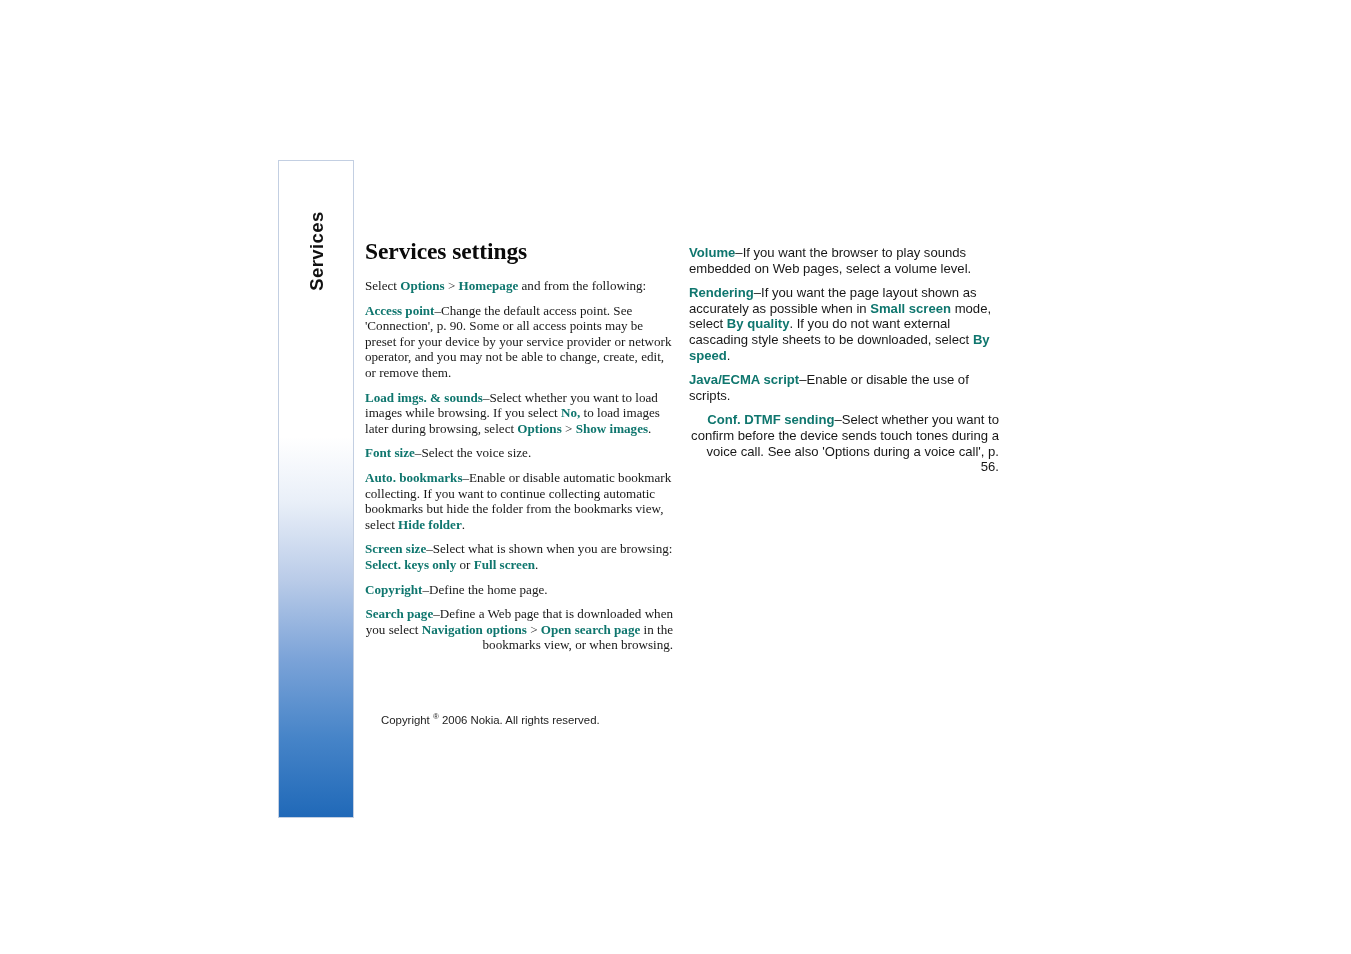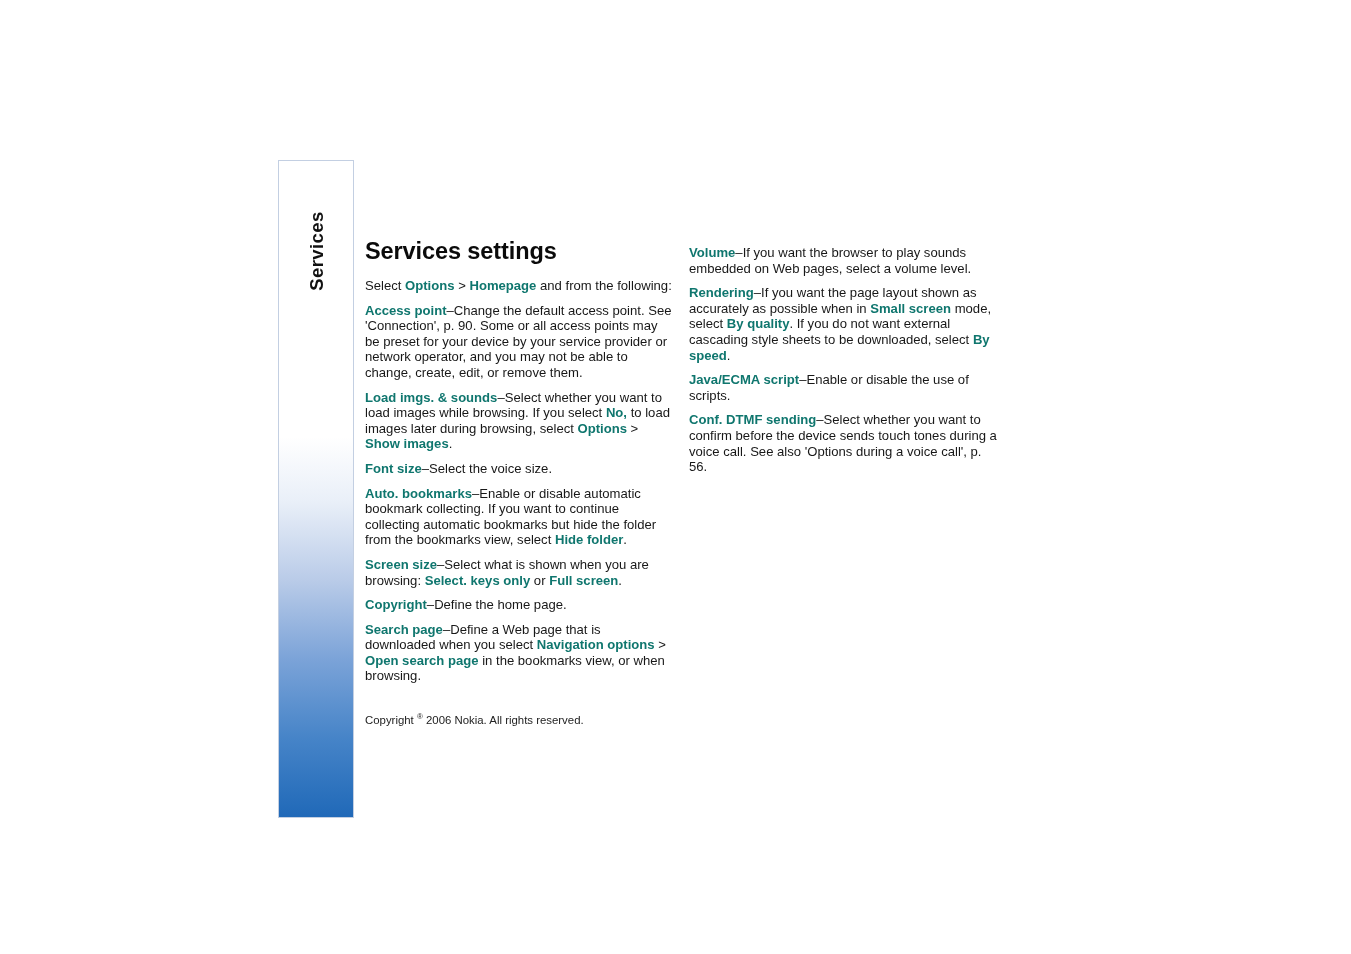--- a/index.html
+++ b/index.html
@@ -76,20 +76,21 @@
   .col {
     position: absolute;
     font-size: 13.1px;
     line-height: 15.6px;
     color: #181818;
   }
   .col-left {
     left: 365px;
     top: 238px;
     width: 308px;
+    font-family: Liberation Serif, serif;
   }
   .col-right {
     left: 689px;
     top: 245px;
     width: 310px;
   }
 
   h1.heading {
     margin: 0 0 14px 0;
     font-size: 23.5px;
@@ -97,36 +98,37 @@
     font-weight: bold;
     color: #0a0a0a;
     letter-spacing: -0.1px;
   }
 
   p.para {
     margin: 0 0 9px 0;
   }
   p.para:last-child {
     margin-bottom: 0;
+    text-align: right;
   }
 
   .term,
   .opt {
     color: #0f766e;
     font-weight: bold;
   }
   .sep {
     color: #181818;
     font-weight: normal;
   }
 
   
   .copyright {
     position: absolute;
-    left: 365px;
+    left: 381px;
     top: 713px;
     font-size: 11.4px;
     line-height: 14px;
     color: #222222;
   }
   .copyright sup {
     font-size: 8px;
     vertical-align: super;
     line-height: 0;
   }

